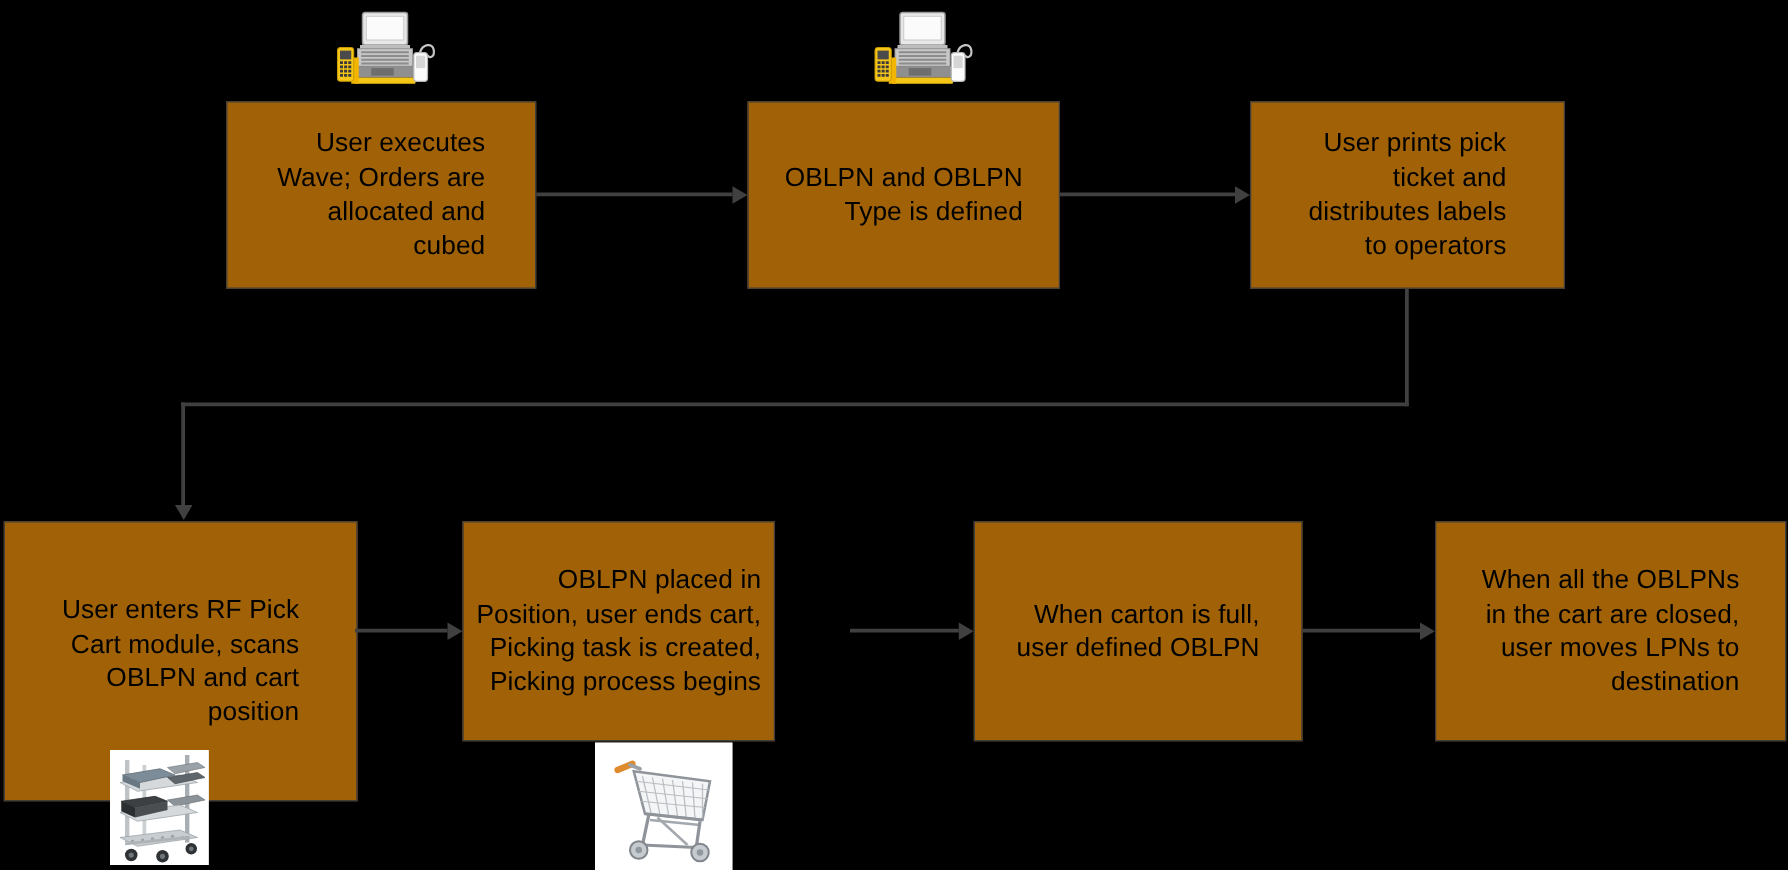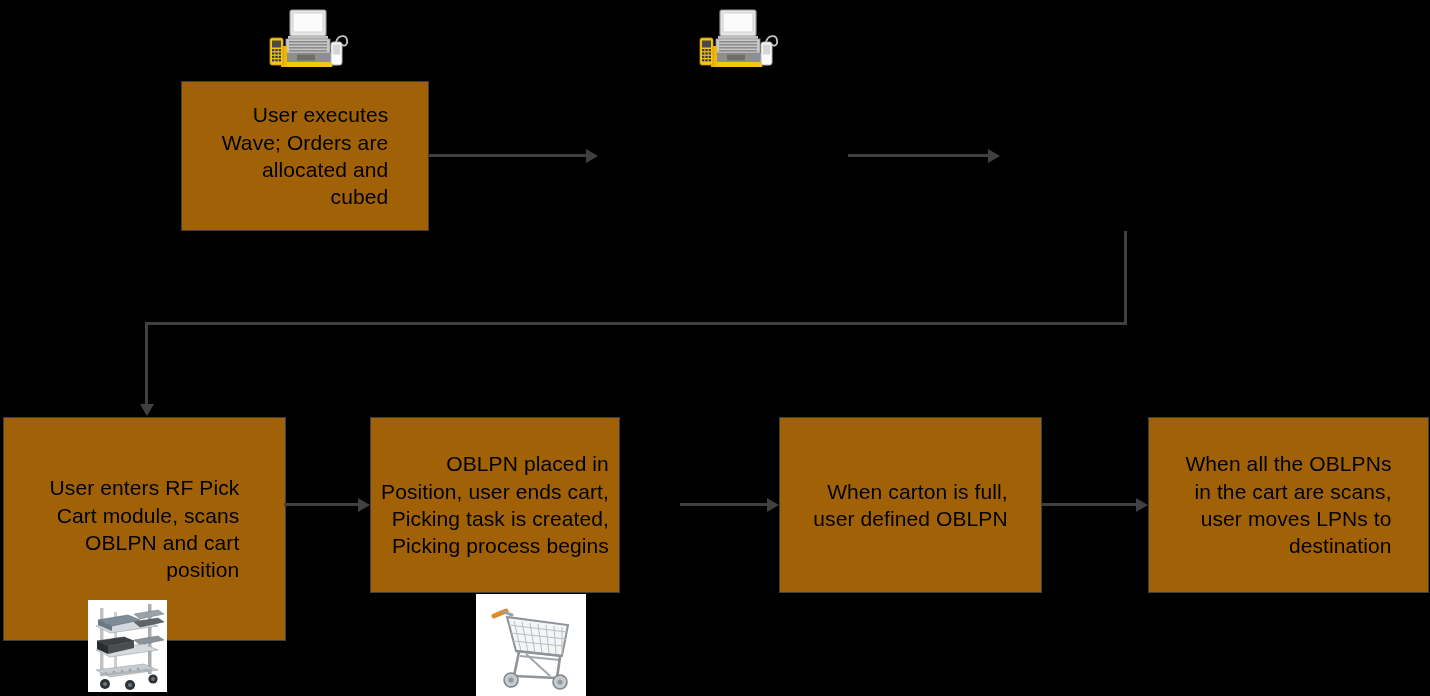--- a/index.html
+++ b/index.html
@@ -160,21 +160,27 @@
       <rect x="64.8" y="36.5" width="7.4" height="10" fill="#D6D6D6"></rect>
       <path d="M68 34 C 70 27, 78 26, 79 32 C 80 38, 75 39, 74 36" fill="none" stroke="#C4C4C4" stroke-width="1.8"></path>
     </svg>
   </div>
 
   <div class="box" style="left:181px; top:81px; width:248px; height:150px;">User executes
 Wave; Orders are
 allocated and
 cubed</div>
 
-
+  <div class="box" style="left:598px; top:81px; width:250px; height:150px;">OBLPN and OBLPN
+Type is defined</div>
+
+  <div class="box" style="left:1000px; top:81px; width:252px; height:150px;">User prints pick
+ticket and
+distributes labels
+to operators</div>
 
   <div class="hline" style="left:429px; top:154px; width:157px;"></div>
   <div class="arrow-right" style="left:586px; top:148.5px;"></div>
 
   <div class="hline" style="left:848px; top:154px; width:140px;"></div>
   <div class="arrow-right" style="left:988px; top:148.5px;"></div>
 
   <div class="vline" style="left:1124px; top:231px; height:94px;"></div>
   <div class="hline" style="left:145px; top:322px; width:982px;"></div>
   <div class="vline" style="left:145px; top:322px; height:83px;"></div>
@@ -187,21 +193,21 @@
 
   <div class="box" style="left:370px; top:417px; width:250px; height:176px;">OBLPN placed in
 Position, user ends cart,
 Picking task is created,
 Picking process begins</div>
 
   <div class="box" style="left:779px; top:417px; width:263px; height:176px;">When carton is full,
 user defined OBLPN</div>
 
   <div class="box" style="left:1148px; top:417px; width:281px; height:176px;">When all the OBLPNs
-in the cart are scans,
+in the cart are closed,
 user moves LPNs to
 destination</div>
 
   <div class="hline" style="left:284px; top:503px; width:74px;"></div>
   <div class="arrow-right" style="left:358px; top:497.5px;"></div>
 
   <div class="hline" style="left:680px; top:503px; width:87px;"></div>
   <div class="arrow-right" style="left:767px; top:497.5px;"></div>
 
   <div class="hline" style="left:1042px; top:503px; width:94px;"></div>

